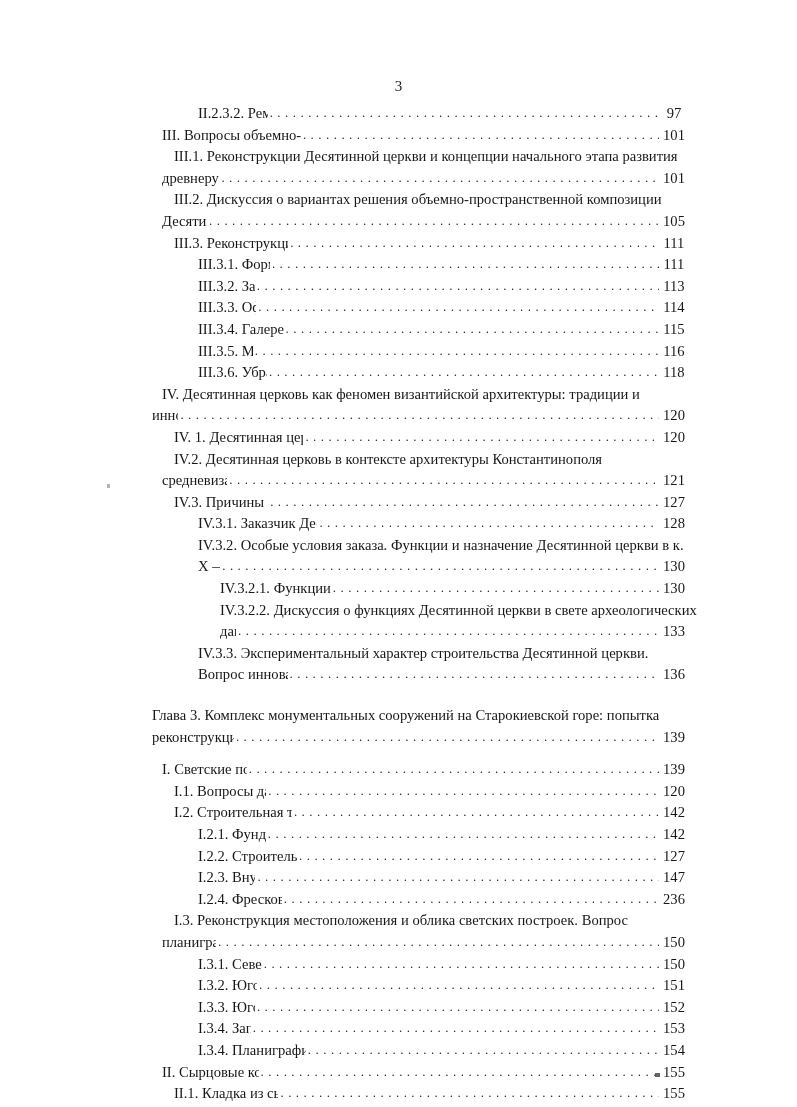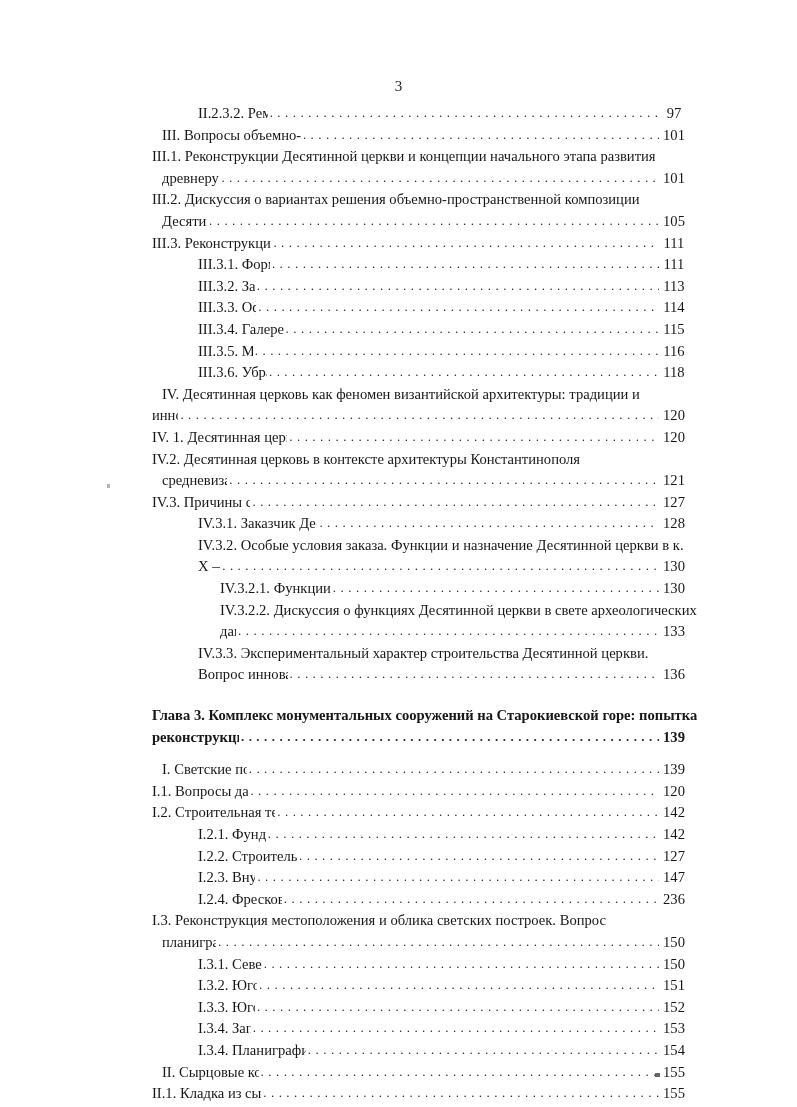--- a/index.html
+++ b/index.html
@@ -65,29 +65,29 @@
     color: #171717;
   }
   
   .toc-cont {
     font-size: 14.6px;
     line-height: 21.6px;
     color: #171717;
     white-space: nowrap;
   }
   .bold {
-    font-weight: bold;
+    font-weight: normal;
   }
   .spacer-sm { height: 11px; }
   .spacer-md { height: 19px; }
 
   
   .ind-0  { margin-left: 0px; }
   .ind-1  { margin-left: 10px; }
-  .ind-2  { }
+  .ind-2  { margin-left: 22px; }
   .ind-3  { margin-left: 46px; }
   .ind-4  { margin-left: 68px; }
 
   .margin-speck {
     position: absolute;
     left: 107px;
     top: 484px;
     width: 3px;
     height: 4px;
     background: #9a9a9a;

